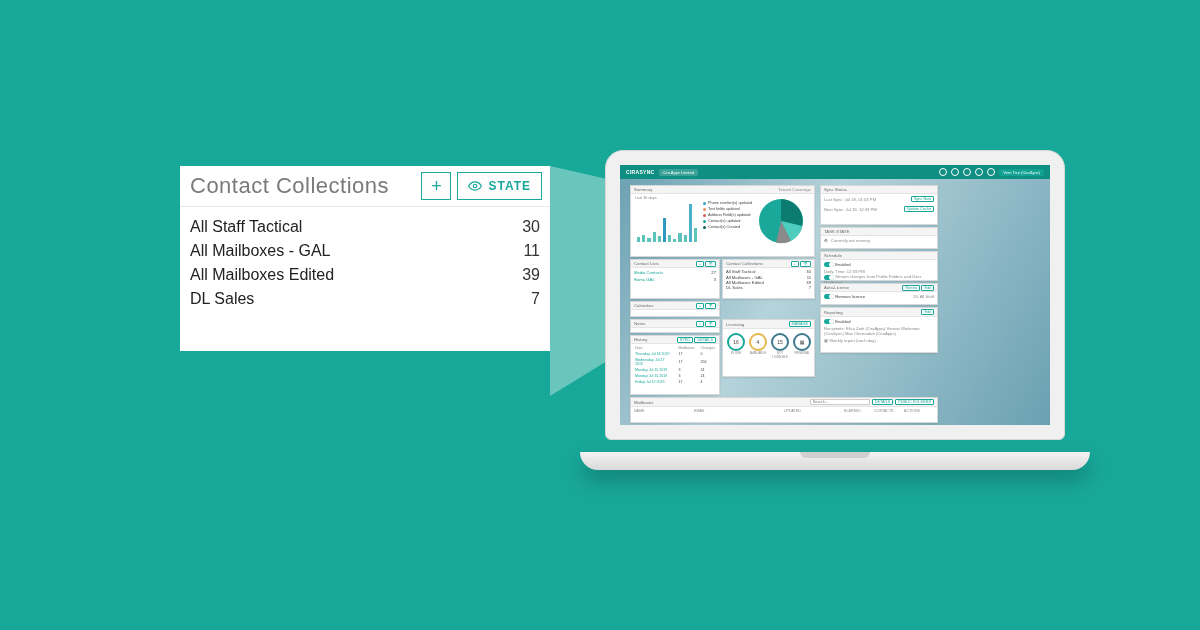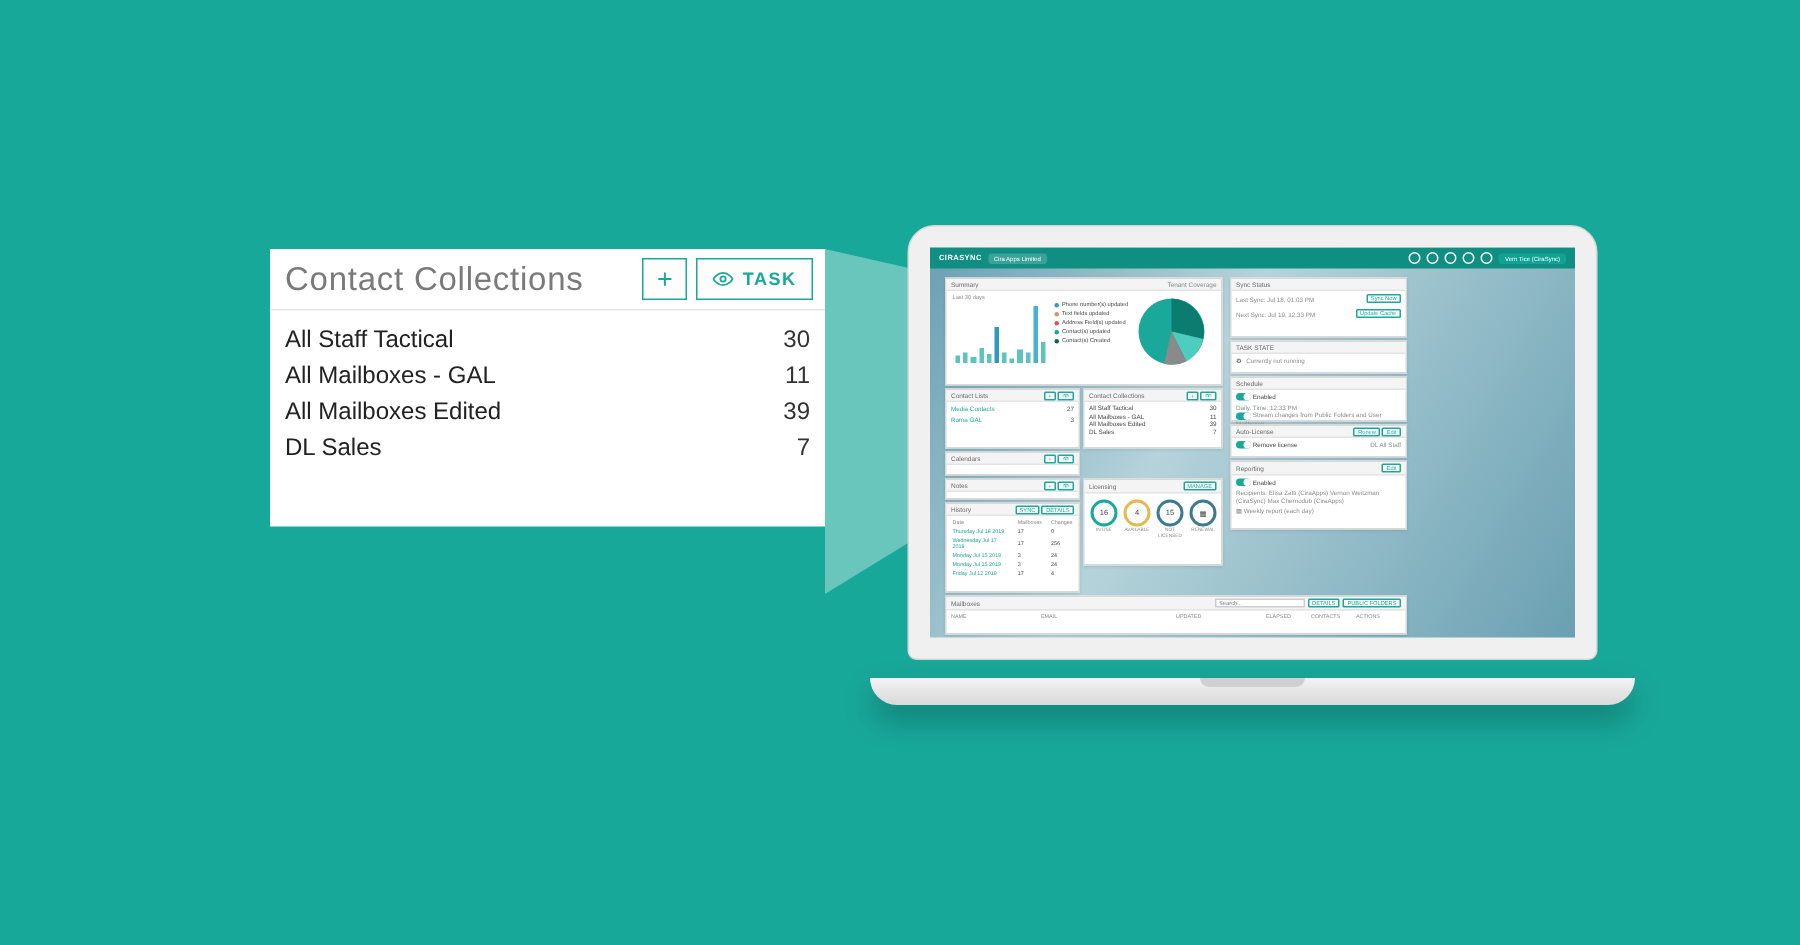--- a/index.html
+++ b/index.html
@@ -205,21 +205,21 @@
     <div class="sq-btn">
       <span>+</span>
     </div>
     <div class="view-btn">
       <span class="eye">
         <svg viewBox="0 0 24 24" width="14" height="14" fill="none" stroke="#19a89a" stroke-width="2">
             <path d="M1 12s4-7 11-7 11 7 11 7-4 7-11 7S1 12 1 12z"></path>
             <circle cx="12" cy="12" r="3"></circle>
           </svg>
       </span>
-      <span>TASK</span>
+      <span>STATE</span>
     </div>
   </div>
   <div class="callout-list">
     <div class="row">
         <span>All Staff Tactical</span>
         <span class="num">30</span>
       </div>
     <div class="row">
         <span>All Mailboxes - GAL</span>
         <span class="num">11</span>

